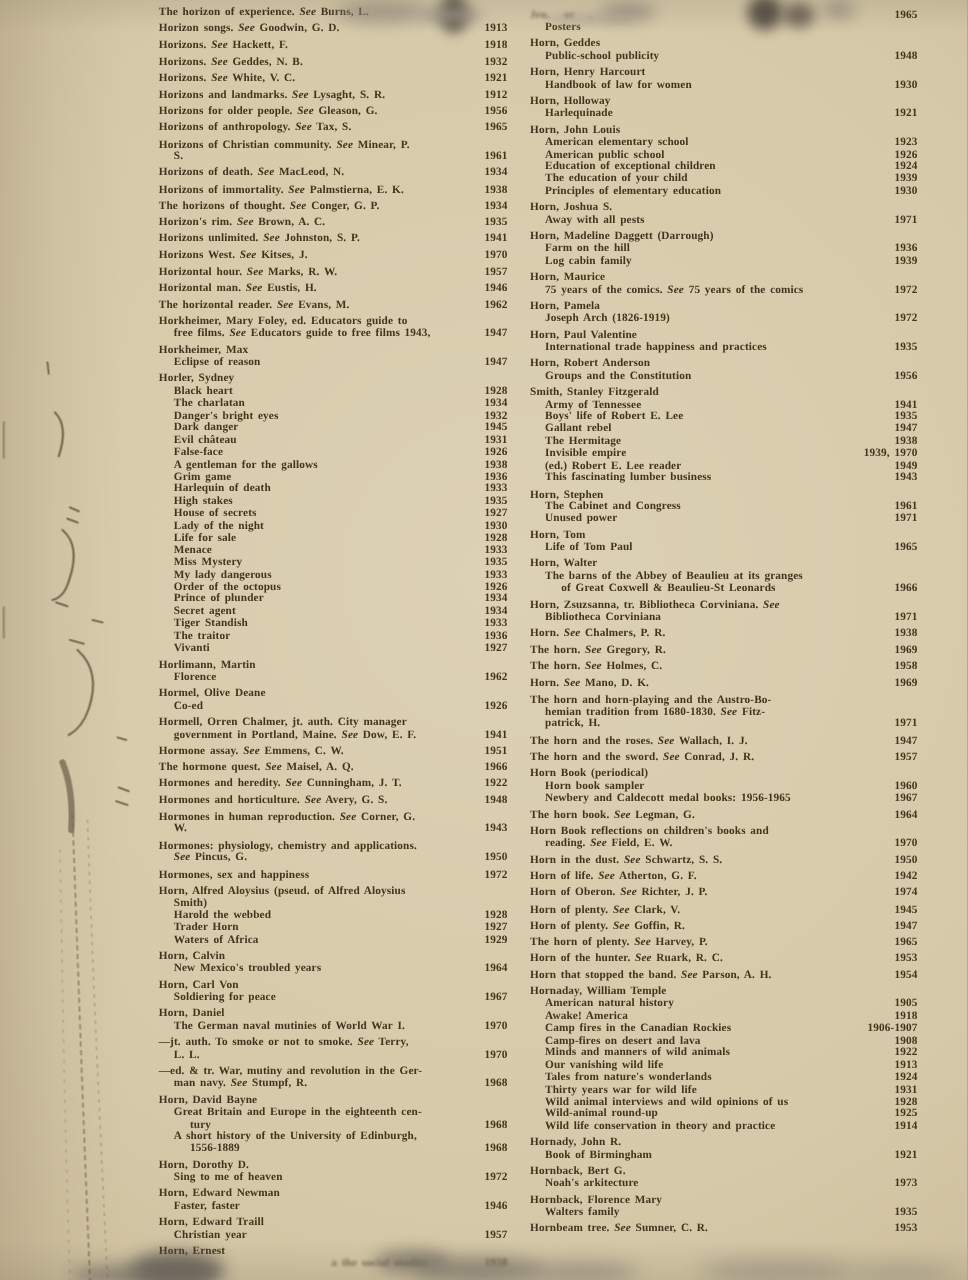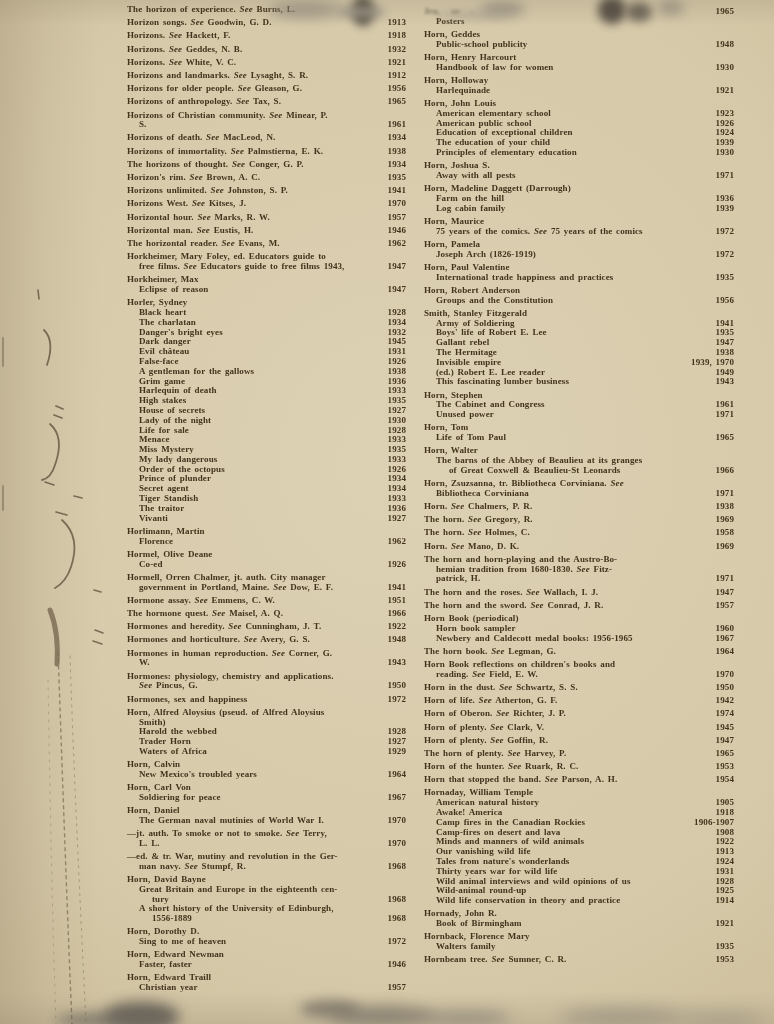--- a/index.html
+++ b/index.html
@@ -455,20 +455,29 @@
       </div>
       <div class="entry">
         <div class="line">
           <span class="txt">Horn, Edward Traill</span>
         </div>
         <div class="line i1">
           <span class="txt">Christian year</span>
           <span class="yr">1957</span>
         </div>
       </div>
+      <div class="entry">
+        <div class="line">
+          <span class="txt">Horn, Ernest</span>
+        </div>
+        <div class="line smudged" style="padding-left: 138px;">
+          <span class="txt">a the social studies</span>
+          <span class="yr yblur">1938</span>
+        </div>
+      </div>
     </div>
   <div class="col" id="col-right">
       <div class="entry">
         <div class="line smudged">
           <span class="txt">Jru,&nbsp;&nbsp;&nbsp;or&nbsp;&nbsp;&nbsp;.</span>
           <span class="yr">1965</span>
         </div>
         <div class="line i1">
           <span class="txt">Posters</span>
         </div>
@@ -581,21 +590,21 @@
         <div class="line i1">
           <span class="txt">Groups and the Constitution</span>
           <span class="yr">1956</span>
         </div>
       </div>
       <div class="entry">
         <div class="line">
           <span class="txt">Smith, Stanley Fitzgerald</span>
         </div>
         <div class="line i1">
-          <span class="txt">Army of Soldiering</span>
+          <span class="txt">Army of Tennessee</span>
           <span class="yr">1941</span>
         </div>
         <div class="line i1">
           <span class="txt">Boys' life of Robert E. Lee</span>
           <span class="yr">1935</span>
         </div>
         <div class="line i1">
           <span class="txt">Gallant rebel</span>
           <span class="yr">1947</span>
         </div>
@@ -832,20 +841,29 @@
           <span class="yr">1914</span>
         </div>
       </div>
       <div class="entry">
         <div class="line">
           <span class="txt">Hornady, John R.</span>
         </div>
         <div class="line i1">
           <span class="txt">Book of Birmingham</span>
           <span class="yr">1921</span>
+        </div>
+      </div>
+      <div class="entry">
+        <div class="line">
+          <span class="txt">Hornback, Bert G.</span>
+        </div>
+        <div class="line i1">
+          <span class="txt">Noah's arkitecture</span>
+          <span class="yr">1973</span>
         </div>
       </div>
       <div class="entry">
         <div class="line">
           <span class="txt">Hornback, Florence Mary</span>
         </div>
         <div class="line i1">
           <span class="txt">Walters family</span>
           <span class="yr">1935</span>
         </div>

